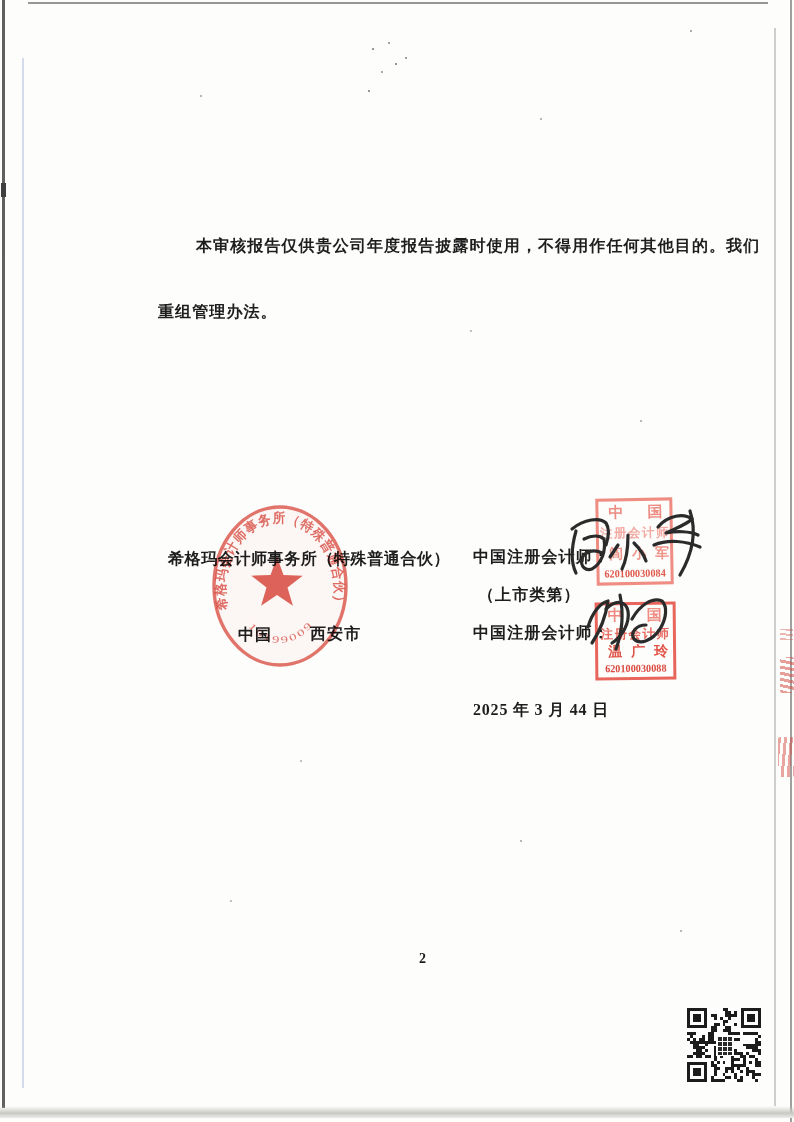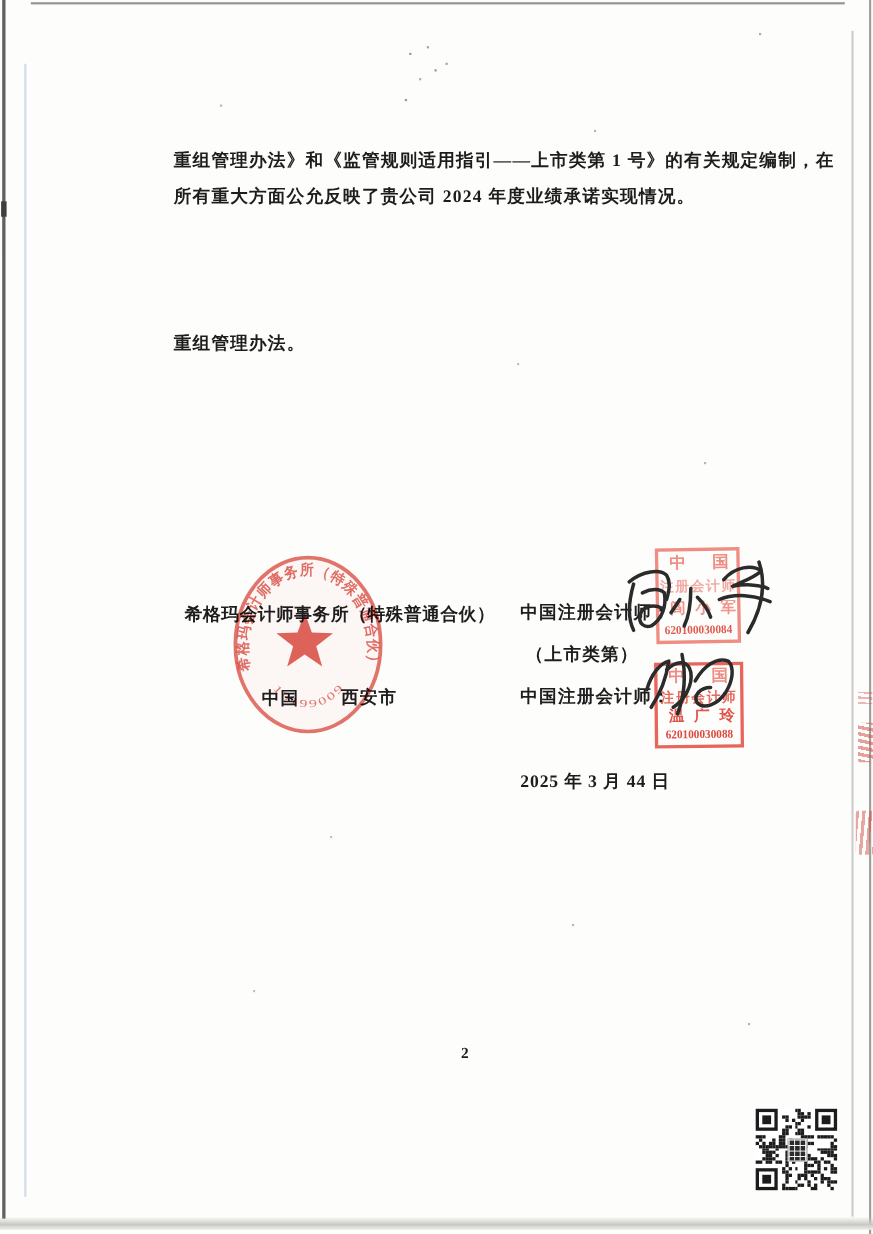--- a/index.html
+++ b/index.html
@@ -93,22 +93,21 @@
 <div id="canvas">
 
   <div class="art edge-left"></div>
   <div class="art edge-blue"></div>
   <div class="art edge-top"></div>
   <div class="art edge-right1"></div>
   <div class="art edge-right2"></div>
   <div class="art edge-bottom"></div>
   <div class="art specks"></div>
 
-  <div class="tline l-p1a">重组管理办法》和《监管规则适用指引——上市类第 1 号》的有关规定编制，在</div>
-  <div class="tline l-p1b">所有重大方面公允反映了贵公司 2024 年度业绩承诺实现情况。</div>
+  <div class="tline l-p2a">本审核报告仅供贵公司年度报告披露时使用，不得用作任何其他目的。我们</div>
   <div class="tline l-p2c">重组管理办法。</div>
 
   <div class="tline l-firm">希格玛会计师事务所（特殊普通合伙）</div>
   <div class="tline l-country">中国</div>
   <div class="tline l-city">西安市</div>
 
   <svg class="seal" width="184" height="198" viewBox="0 0 184 198">
     <defs>
       <path id="arcTop" d="M 39.4,120 A 55,67 0 1 1 144.6,120"></path>
       <path id="arcBot" d="M 60.2,137.3 A 45,57 0 0 0 123.8,137.3"></path>

